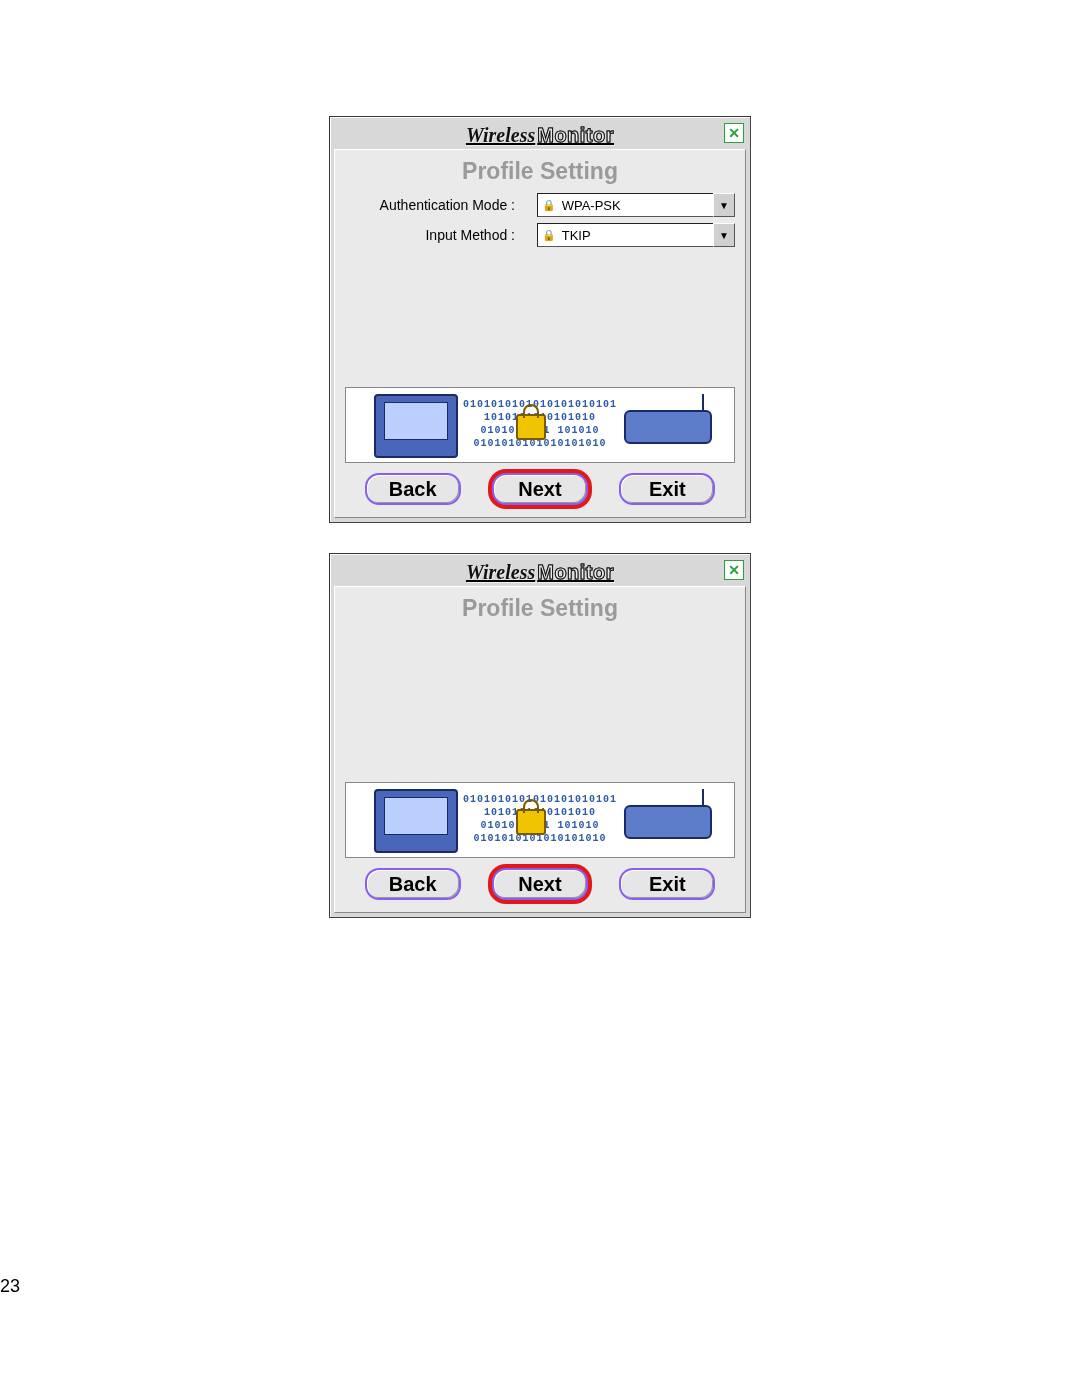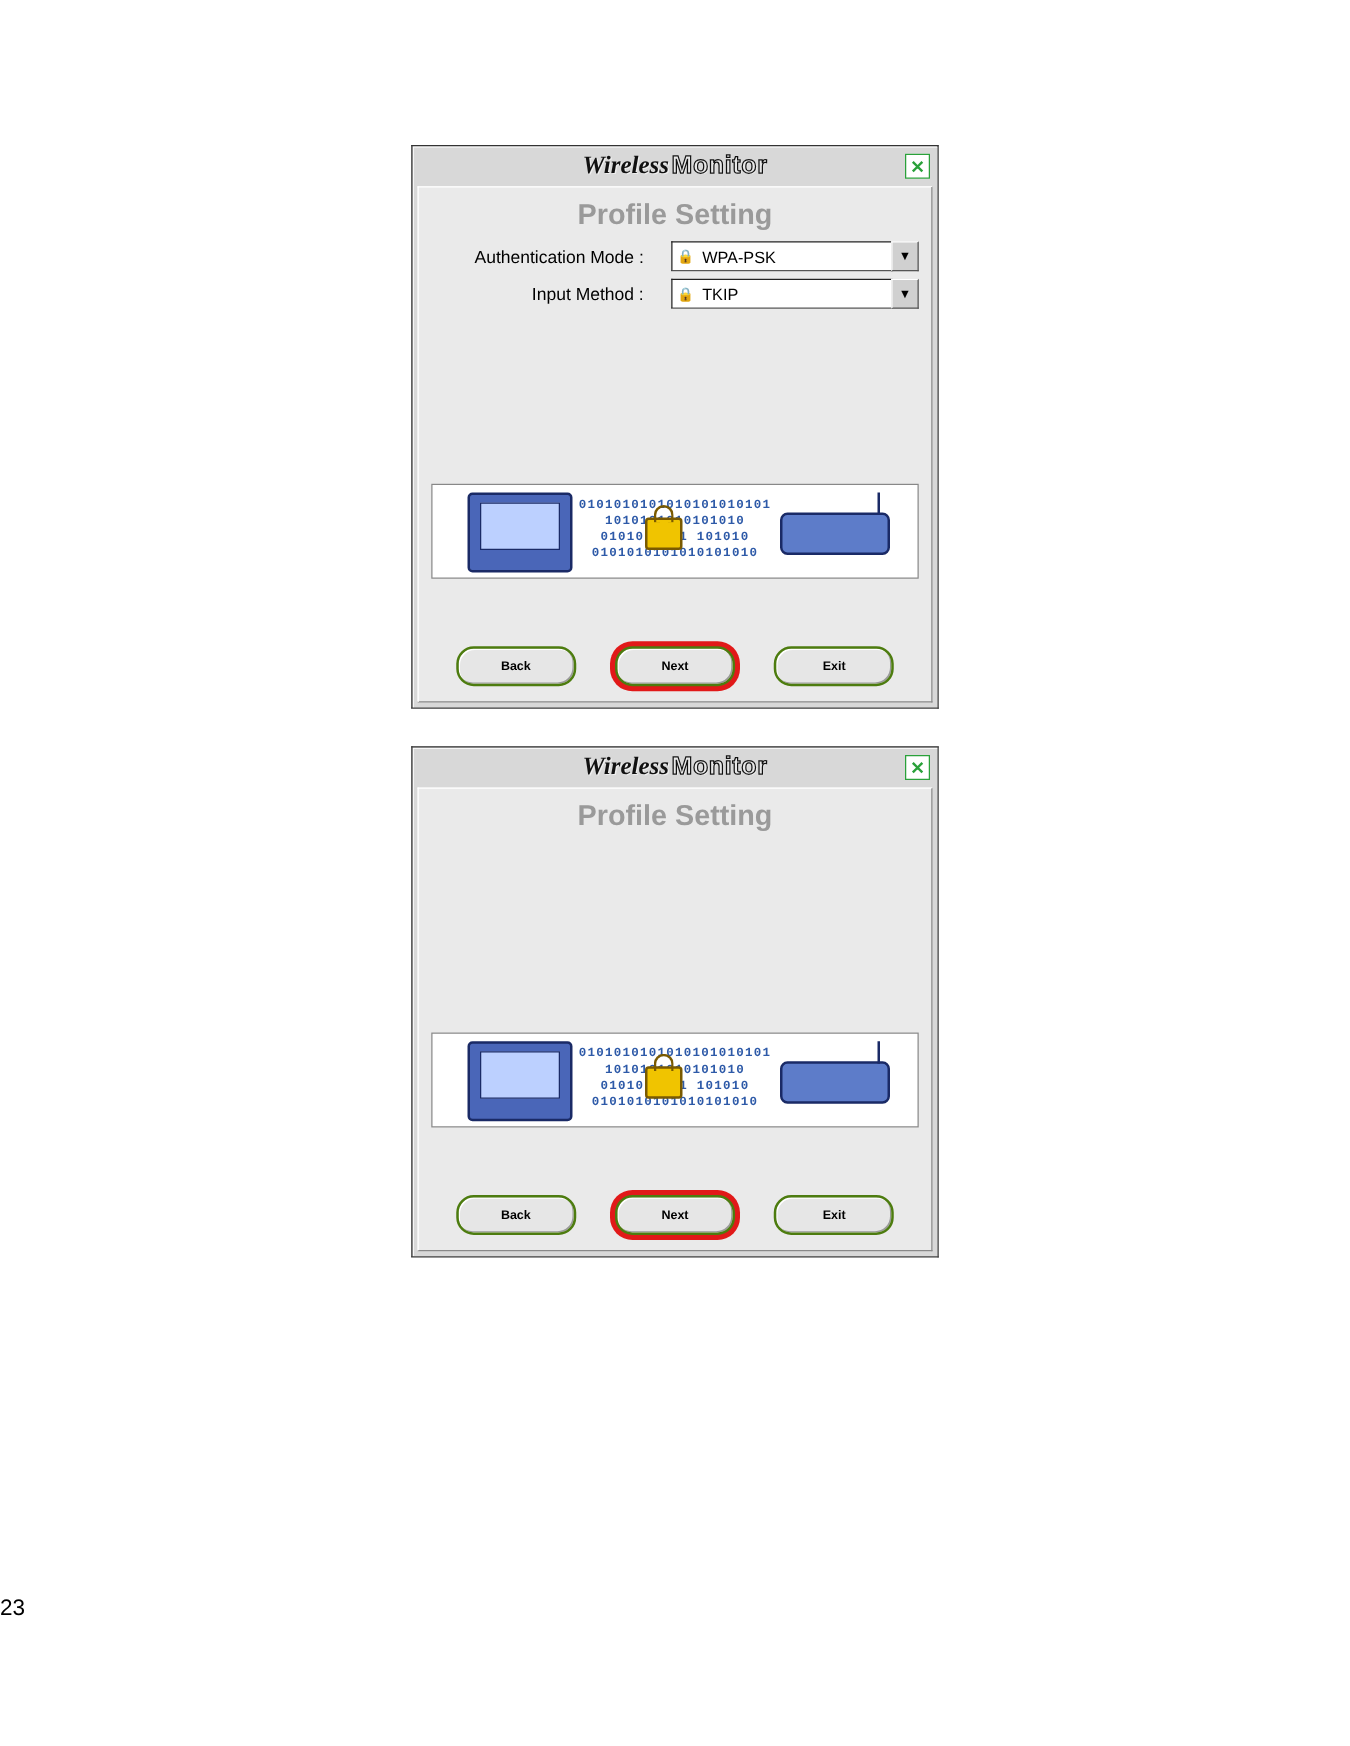--- a/index.html
+++ b/index.html
@@ -35,25 +35,26 @@
     width: 412px;
     background: #d8d8d8;
     border: 1px solid #333;
     border-right-color:#444;
     border-bottom-color:#444;
     box-shadow: inset 1px 1px 0 #fff;
     padding: 4px;
   }
   .titlebar {
     display: flex;
-    align-items: flex-start;
+    align-items: flex-end;
     justify-content: center;
     position: relative;
     height: 26px;
     margin-bottom: 2px;
+    text-decoration: underline;
   }
   .title-logo {
     font-family: "Times New Roman", serif;
     font-style: italic;
     font-weight: bold;
     font-size: 20px;
     color: #111;
     text-shadow: 1px 1px 0 #eee;
     white-space: nowrap;
   }
@@ -181,27 +182,26 @@
 
   .button-row {
     display: flex;
     justify-content: space-around;
     padding: 0 4px 2px 4px;
   }
   .btn {
     width: 92px;
     height: 28px;
     background: #e6e6e6;
-    border: 2px solid #4d7c0f;
+    border: 2px solid #8b5cf6;
     border-radius: 14px;
     box-shadow: inset 1px 1px 0 #fff, inset -1px -1px 0 #999;
     display:flex;align-items:center;justify-content:center;
-    font-size: 10px;
-    font-weight: bold;
-    margin-top: 44px;
+    font-size: 20px;
+    font-weight: bold;
   }
   .btn-highlight {
     box-shadow: inset 1px 1px 0 #fff, inset -1px -1px 0 #999, 0 0 0 4px #e11919;
   }
 
   .page-number {
     position: absolute;
     bottom: 100px;
     left: 0; right: 0;
     text-align: left;

